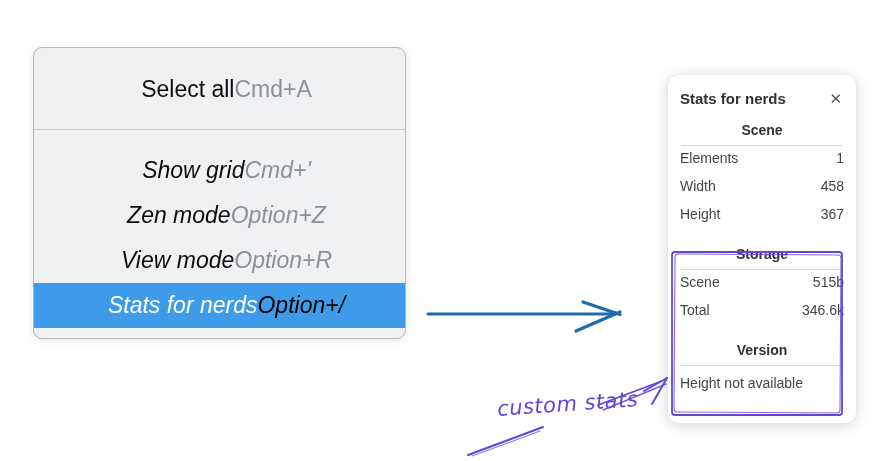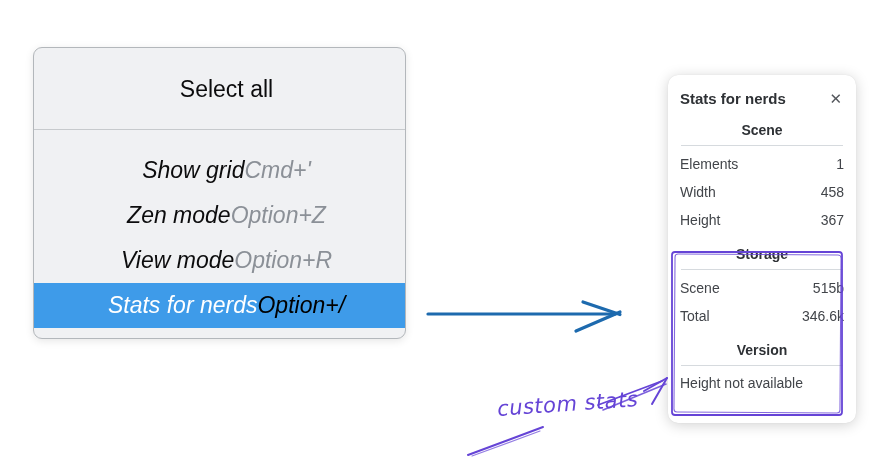--- a/index.html
+++ b/index.html
@@ -33,40 +33,41 @@
     box-sizing:border-box;background:#ffffff;border-radius:10px;
     box-shadow:0 2px 14px rgba(0,0,0,.18),0 0 1px rgba(0,0,0,.12);
     padding:12px 12px 0 12px;font-size:14px;color:#42454a;
   }
   .panel-header{display:flex;justify-content:space-between;align-items:center;height:22px;}
   .panel-title{font-weight:bold;font-size:15px;color:#2e3135;}
   .close-btn{color:#54575c;font-size:15px;line-height:1;cursor:pointer;background:none;border:none;padding:2px;}
   .sec-heading{text-align:center;font-weight:bold;font-size:14px;color:#2e3135;margin-top:12px;height:18px;line-height:18px;}
   .sec-heading.tight{margin-top:11px;}
   .divider{border:none;border-top:1px solid #d6dade;margin:6px 1px 4px 1px;}
-  .stat-row{display:flex;justify-content:space-between;align-items:center;height:28px;}
+  .stat-row{display:flex;justify-content:space-between;align-items:flex-start;height:28px;}
   .stat-value{text-align:right;}
   .version-note{height:26px;display:flex;align-items:center;}
 
   
   .annotation-text{
     position:absolute;left:497px;top:392px;
     font-family:"DejaVu Sans",sans-serif;font-style:italic;
     font-size:21px;letter-spacing:.5px;color:#6544d6;
     transform:rotate(-4deg);white-space:nowrap;
   }
 
   .overlay{position:absolute;left:0;top:0;pointer-events:none;}
 </style>
 </head>
 <body>
 
 <div class="menu">
   <div class="menu-item tall">
     <span>Select all</span>
+    <span class="shortcut">Cmd+A</span>
   </div>
   <hr class="menu-divider">
   <div class="menu-group">
     <div class="menu-item">
       <span>Show grid</span>
       <span class="shortcut">Cmd+'</span>
     </div>
     <div class="menu-item">
       <span>Zen mode</span>
       <span class="shortcut">Option+Z</span>

